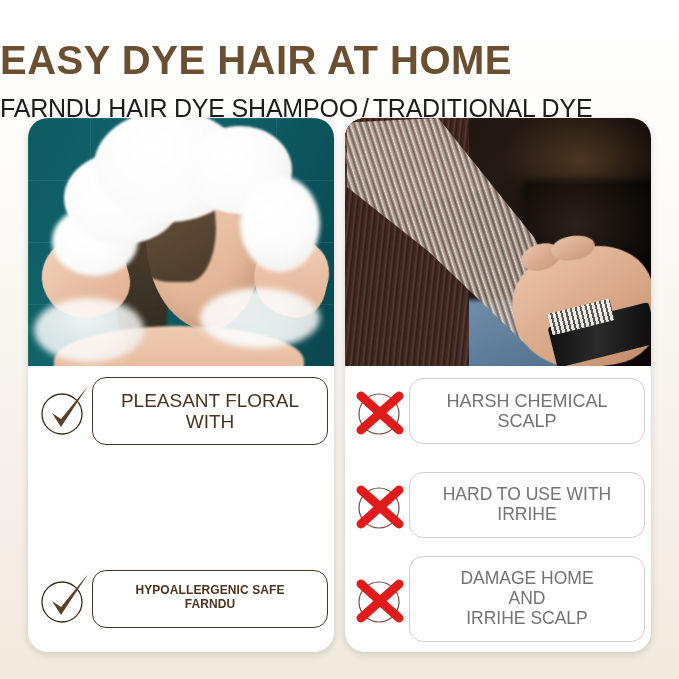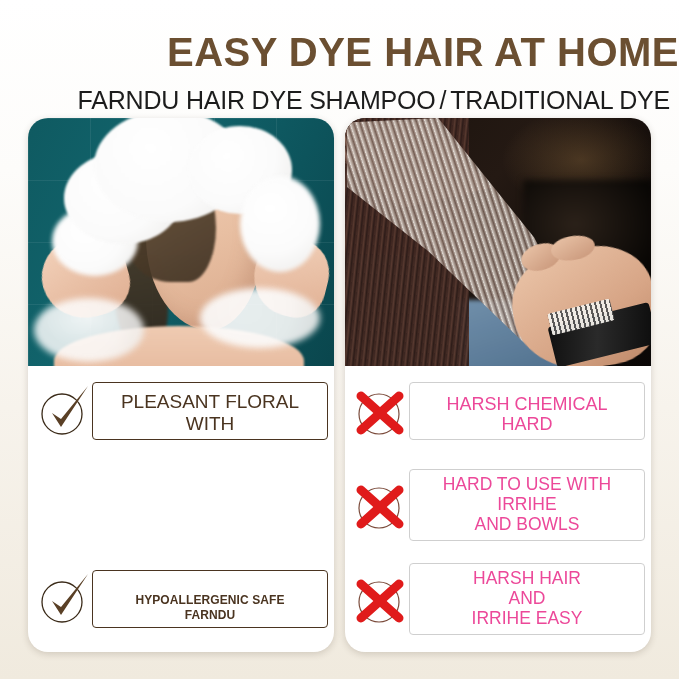--- a/index.html
+++ b/index.html
@@ -11,24 +11,24 @@
     height: 679px;
     overflow: hidden;
     font-family: "Liberation Sans", sans-serif;
     background: linear-gradient(to bottom, #ffffff 0%, #fdfcfa 25%, #f7f3ec 60%, #f0eade 100%);
     position: relative;
   }
 
   
   .header {
     position: absolute;
-    top: 4px; left: 0;
+    top: 12px; left: 0;
     width: 679px;
     height: 118px;
-    text-align: right;
+    text-align: left;
   }
   .main-title {
     position: absolute;
     top: 26px; left: 0;
     width: 679px;
     font-size: 40px;
     font-weight: bold;
     letter-spacing: 0.5px;
     color: #6b4f31;
     white-space: nowrap;
@@ -247,45 +247,45 @@
     width: 56px;
     height: 62px;
     flex: 0 0 56px;
     position: relative;
   }
   .icon-slot svg { display: block; }
 
   .pill {
     flex: 1 1 auto;
     min-height: 58px;
-    border-radius: 4px;
+    border-radius: 14px;
     display: flex;
-    align-items: flex-end;
+    align-items: flex-start;
     justify-content: center;
     text-align: center;
     box-sizing: border-box;
-    padding: 5px 8px;
+    padding: 12px 8px;
     background: #ffffff;
   }
   .pill-good {
     border: 1.6px solid #4a3420;
     color: #4a3420;
     font-size: 19px;
     line-height: 1.12;
     font-weight: normal;
   }
   .pill-good.small {
     font-size: 12px;
     line-height: 1.2;
     font-weight: bold;
     letter-spacing: .1px;
   }
   .pill-bad {
     border: 1.4px solid #cfcfcf;
-    color: #ec4899;
+    color: #737373;
     font-size: 18px;
     line-height: 1.12;
     font-weight: normal;
   }
   .pill-bad.three {
     font-size: 17.5px;
     line-height: 1.14;
   }
 </style>
 </head>
@@ -374,53 +374,52 @@
       <div class="icon-slot">
         <svg width="56" height="62" viewBox="0 0 56 62">
           <circle cx="26" cy="34" r="20" fill="none" stroke="#7a4a3a" stroke-width="1.2"></circle>
           <path d="M8 16 L46 50" stroke="#e01b1b" stroke-width="9" stroke-linecap="round"></path>
           <path d="M46 16 L8 50" stroke="#e01b1b" stroke-width="9" stroke-linecap="round"></path>
         </svg>
       </div>
       <div class="pill pill-bad">
         <span>
           <span>HARSH CHEMICAL</span><br>
-          <span>HARD</span>
+          <span>SCALP</span>
         </span>
       </div>
     </div>
 
     <div class="feature-row r2">
       <div class="icon-slot">
         <svg width="56" height="62" viewBox="0 0 56 62">
           <circle cx="26" cy="34" r="20" fill="none" stroke="#7a4a3a" stroke-width="1.2"></circle>
           <path d="M8 16 L46 50" stroke="#e01b1b" stroke-width="9" stroke-linecap="round"></path>
           <path d="M46 16 L8 50" stroke="#e01b1b" stroke-width="9" stroke-linecap="round"></path>
         </svg>
       </div>
       <div class="pill pill-bad three">
         <span>
           <span>HARD TO USE WITH</span><br>
           <span>IRRIHE</span><br>
-          <span>AND BOWLS</span>
         </span>
       </div>
     </div>
 
     <div class="feature-row r3">
       <div class="icon-slot">
         <svg width="56" height="62" viewBox="0 0 56 62">
           <circle cx="26" cy="34" r="20" fill="none" stroke="#7a4a3a" stroke-width="1.2"></circle>
           <path d="M8 16 L46 50" stroke="#e01b1b" stroke-width="9" stroke-linecap="round"></path>
           <path d="M46 16 L8 50" stroke="#e01b1b" stroke-width="9" stroke-linecap="round"></path>
         </svg>
       </div>
       <div class="pill pill-bad three">
         <span>
-          <span>HARSH HAIR</span><br>
+          <span>DAMAGE HOME</span><br>
           <span>AND</span><br>
-          <span>IRRIHE EASY</span>
+          <span>IRRIHE SCALP</span>
         </span>
       </div>
     </div>
 
   </div>
 </div>
 
 </body></html>

